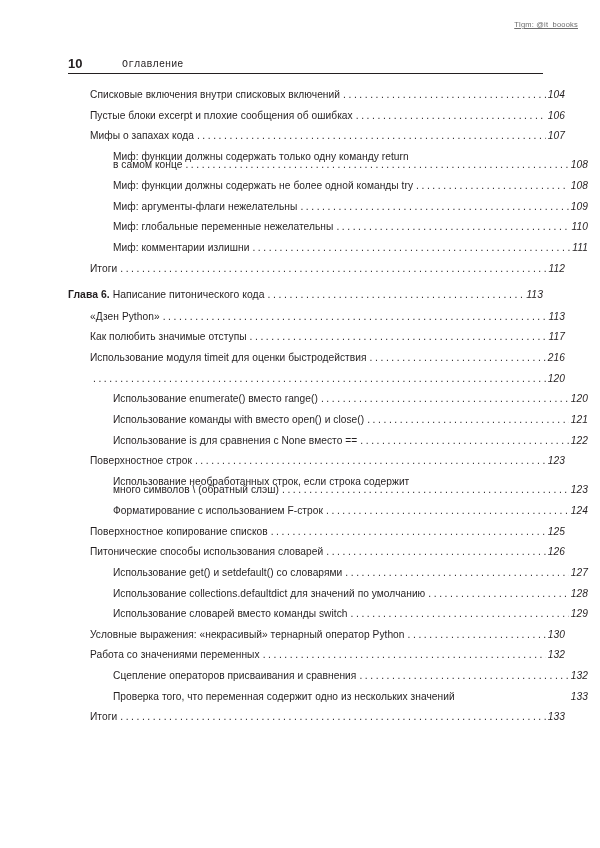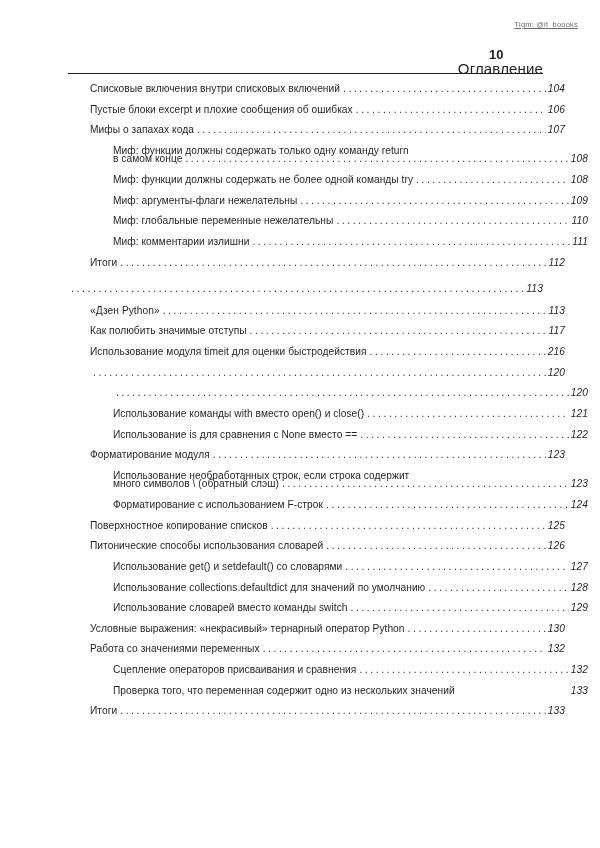--- a/index.html
+++ b/index.html
@@ -33,40 +33,40 @@
     position: absolute;
     left: 68px;
     top: 48px;
     width: 475px;
     height: 26px;
     display: flex;
     align-items: flex-end;
     border-bottom: 1.6px solid #231f20;
     padding-bottom: 3px;
     box-sizing: border-box;
-    flex-direction: column;
   }
   .folio {
     font-size: 13px;
     font-weight: bold;
     line-height: 1;
     width: 54px;
   }
   .head-title {
-    font-size: 15px;
+    font-size: 10px;
     line-height: 1;
     letter-spacing: 0.15px;
     color: #231f20;
+    font-family: Liberation Mono, monospace;
   }
 
   
   .toc {
     position: absolute;
     left: 68px;
-    top: 82px;
+    top: 88px;
     width: 475px;
   }
 
   .entry {
     display: flex;
     align-items: baseline;
     width: 100%;
     box-sizing: border-box;
     font-size: 10.2px;
     line-height: 1.32;
@@ -165,20 +165,21 @@
       <span class="title">Миф: комментарии излишни</span>
       <span class="leader">........................................................................................................................................................................................................</span>
       <span class="pageno">111</span>
     </div>
     <div class="entry lvl-1">
       <span class="title">Итоги</span>
       <span class="leader">........................................................................................................................................................................................................</span>
       <span class="pageno">112</span>
     </div>
     <div class="entry lvl-chapter">
+      <span class="title"><span class="chapter-label">Глава 6.</span><span> Написание питонического кода</span></span>
       <span class="leader">........................................................................................................................................................................................................</span>
       <span class="pageno">113</span>
     </div>
     <div class="entry lvl-1">
       <span class="title">«Дзен Python»</span>
       <span class="leader">........................................................................................................................................................................................................</span>
       <span class="pageno">113</span>
     </div>
     <div class="entry lvl-1">
       <span class="title">Как полюбить значимые отступы</span>
@@ -188,35 +189,36 @@
     <div class="entry lvl-1">
       <span class="title">Использование модуля timeit для оценки быстродействия</span>
       <span class="leader">........................................................................................................................................................................................................</span>
       <span class="pageno">216</span>
     </div>
     <div class="entry lvl-1">
       <span class="leader">........................................................................................................................................................................................................</span>
       <span class="pageno">120</span>
     </div>
     <div class="entry lvl-2">
+      <span class="title">Использование enumerate() вместо range()</span>
       <span class="leader">........................................................................................................................................................................................................</span>
       <span class="pageno">120</span>
     </div>
     <div class="entry lvl-2">
       <span class="title">Использование команды with вместо open() и close()</span>
       <span class="leader">........................................................................................................................................................................................................</span>
       <span class="pageno">121</span>
     </div>
     <div class="entry lvl-2">
       <span class="title">Использование is для сравнения с None вместо ==</span>
       <span class="leader">........................................................................................................................................................................................................</span>
       <span class="pageno">122</span>
     </div>
     <div class="entry lvl-1">
-      <span class="title">Форматирование модуля</span>
+      <span class="title">Поверхностное строк</span>
       <span class="leader">........................................................................................................................................................................................................</span>
       <span class="pageno">123</span>
     </div>
     <div class="entry wrapline lvl-2">
       <span class="title">Использование необработанных строк, если строка содержит</span>
     </div>
     <div class="entry lvl-2 contline">
       <span class="title">много символов \ (обратный слэш)</span>
       <span class="leader">........................................................................................................................................................................................................</span>
       <span class="pageno">123</span>

